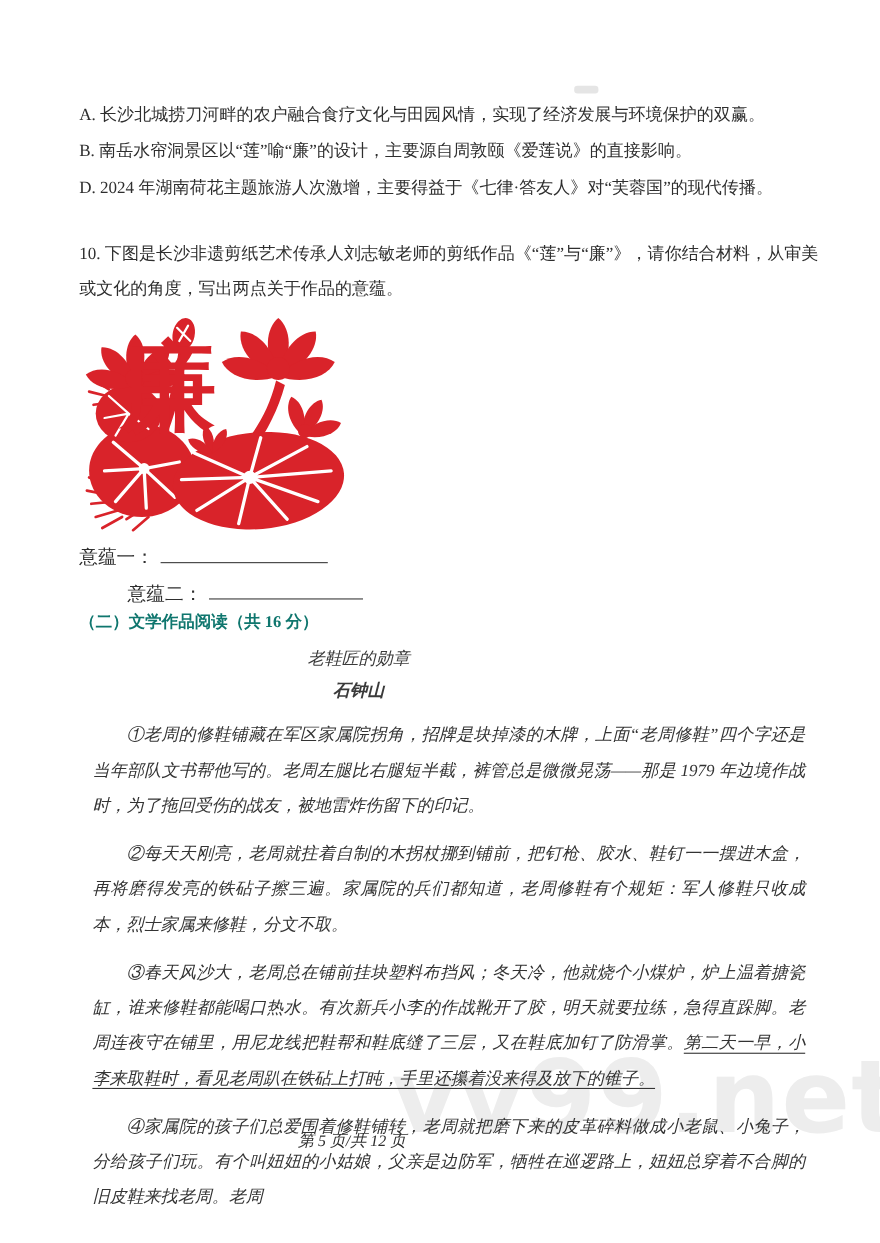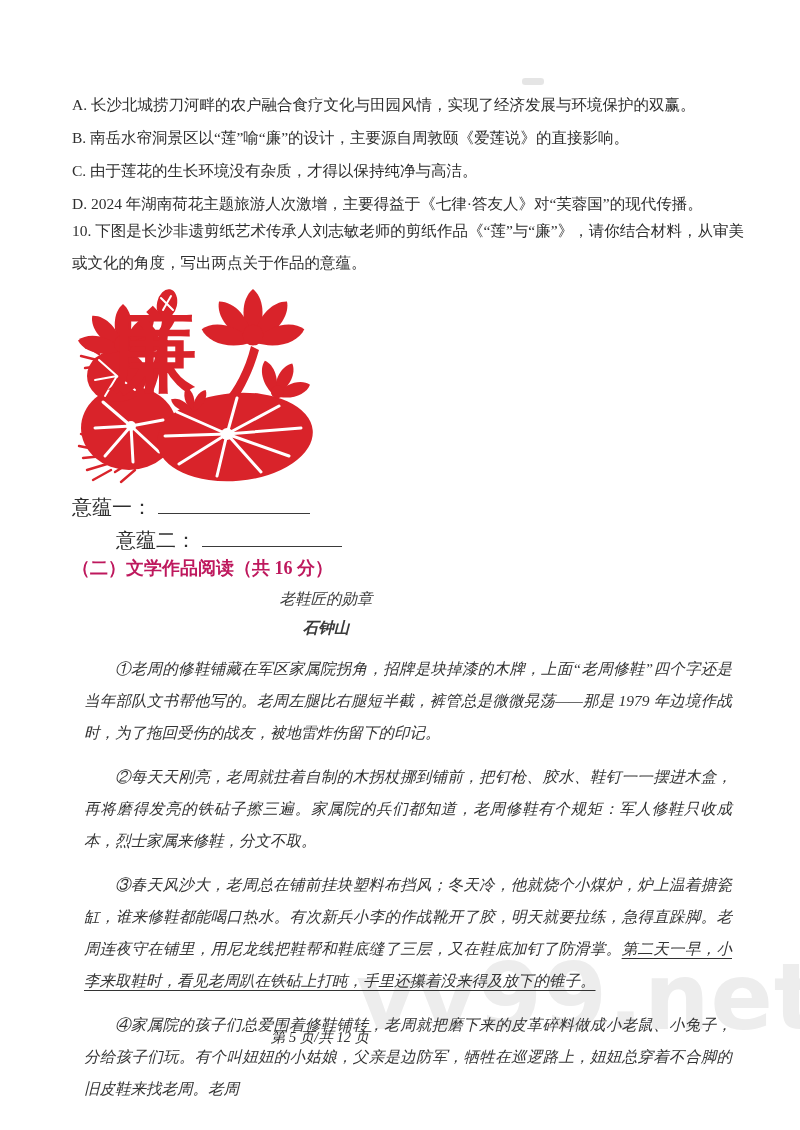--- a/index.html
+++ b/index.html
@@ -34,32 +34,32 @@
   }
   .artwork{position:absolute;left:75px;top:284px;width:245px;height:205px;}
   .red{fill:#d9232a;}
   .vein{stroke:#ffffff;stroke-width:3;stroke-linecap:round;fill:none;}
   .vein2{stroke:#ffffff;stroke-width:2;stroke-linecap:round;fill:none;}
   .spike{stroke:#d9232a;stroke-width:2.4;stroke-linecap:round;fill:none;}
   .glyph{
     font-family:"Liberation Serif","DejaVu Serif",serif;
     font-weight:bold;font-size:88px;fill:#d9232a;
   }
-  .blank-row{position:absolute;left:72px;font-size:20px;line-height:20px;}
+  .blank-row{position:absolute;left:72px;font-size:17px;line-height:20px;}
   #blank1{top:497px;}
   #blank2{top:530px;margin-left:44px;}
   .blank{
     display:inline-block;height:14px;margin-left:6px;
     border-bottom:1.6px solid #3a3a3a;vertical-align:baseline;
   }
   #blank1 .blank{width:152px;}
   #blank2 .blank{width:140px;}
   .section-heading{
     position:absolute;left:72px;top:556px;
-    font-size:18px;font-weight:bold;color:#be185d;
+    font-size:15px;font-weight:bold;color:#0f766e;
   }
   .center-line{position:absolute;left:0;width:652px;text-align:center;color:#3a3a3a;}
   .story-title{top:589px;font-size:15.5px;font-style:italic;}
   .story-author{top:618px;font-size:15.5px;font-style:italic;font-weight:bold;}
   .story{
     position:absolute;left:72px;top:641px;right:56px;
     font-size:15.5px;line-height:32px;text-align:justify;
     font-style:italic;color:#333;
   }
   .story p{margin:12px;text-indent:2em;}
@@ -74,21 +74,20 @@
 
 <div class="page">
 
   <div class="watermark">vv99.net</div>
 
   <div class="smudge"></div>
 
   <div class="options">
     <div class="option">A. 长沙北城捞刀河畔的农户融合食疗文化与田园风情，实现了经济发展与环境保护的双赢。</div>
     <div class="option">B. 南岳水帘洞景区以“莲”喻“廉”的设计，主要源自周敦颐《爱莲说》的直接影响。</div>
-    <div class="option">C. 由于莲花的生长环境没有杂质，才得以保持纯净与高洁。</div>
     <div class="option">D. 2024 年湖南荷花主题旅游人次激增，主要得益于《七律·答友人》对“芙蓉国”的现代传播。</div>
   </div>
 
   <div class="q10">10. 下图是长沙非遗剪纸艺术传承人刘志敏老师的剪纸作品《“莲”与“廉”》，请你结合材料，从审美或文化的角度，写出两点关于作品的意蕴。</div>
 
   <svg class="artwork" viewBox="0 0 245 205" role="img" aria-label="《“莲”与“廉”》剪纸">
 
     <g>
       <path class="spike" d="M8,60 L24,70 M6,72 L22,76 M10,84 L26,82"></path>
       <path class="spike" d="M6,150 L26,158 M4,162 L24,166 M8,174 L28,172 M12,186 L32,180 M18,196 L36,186"></path>

